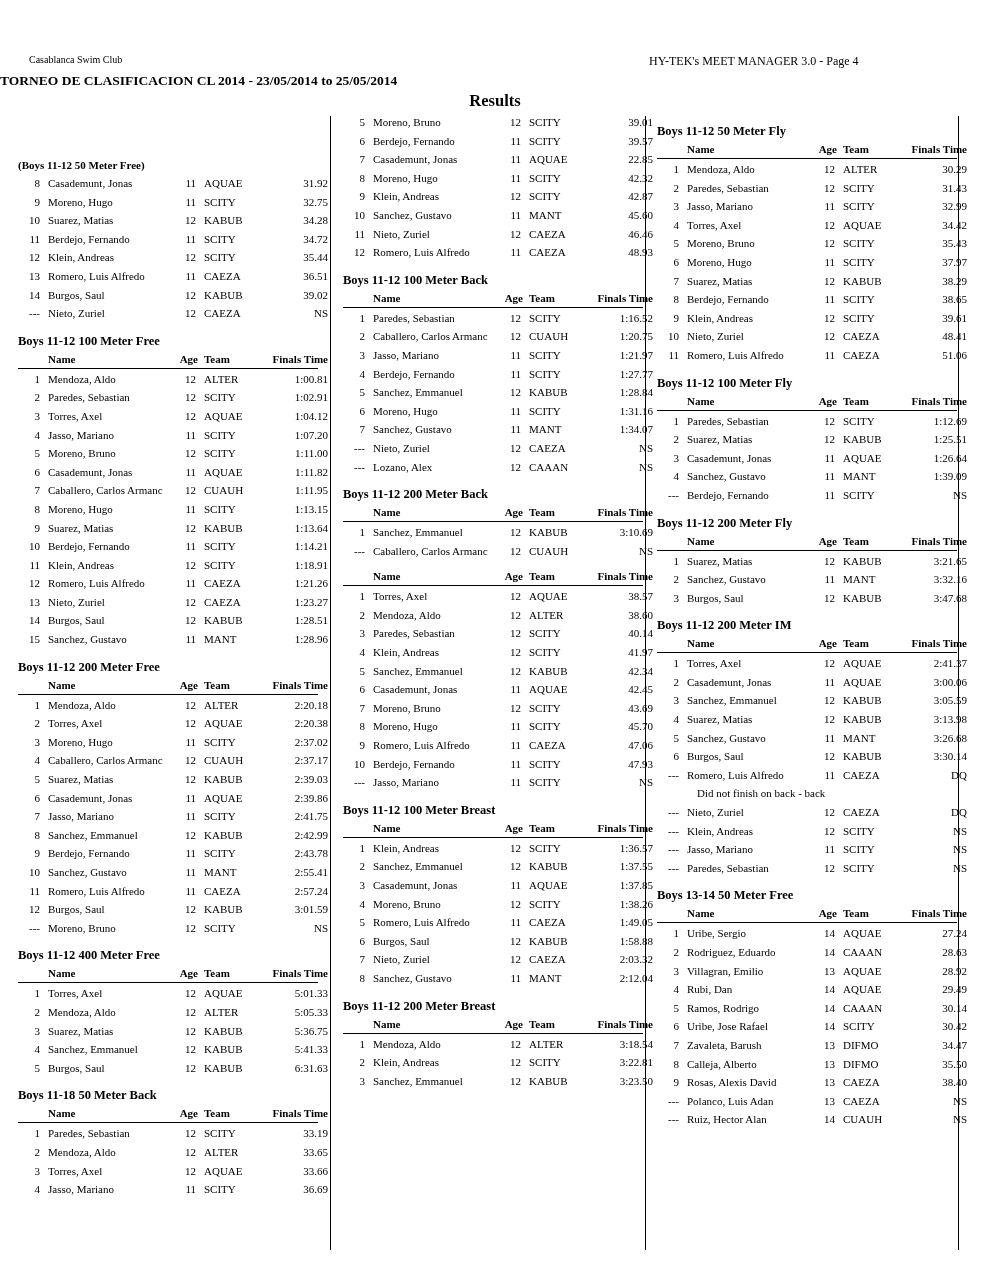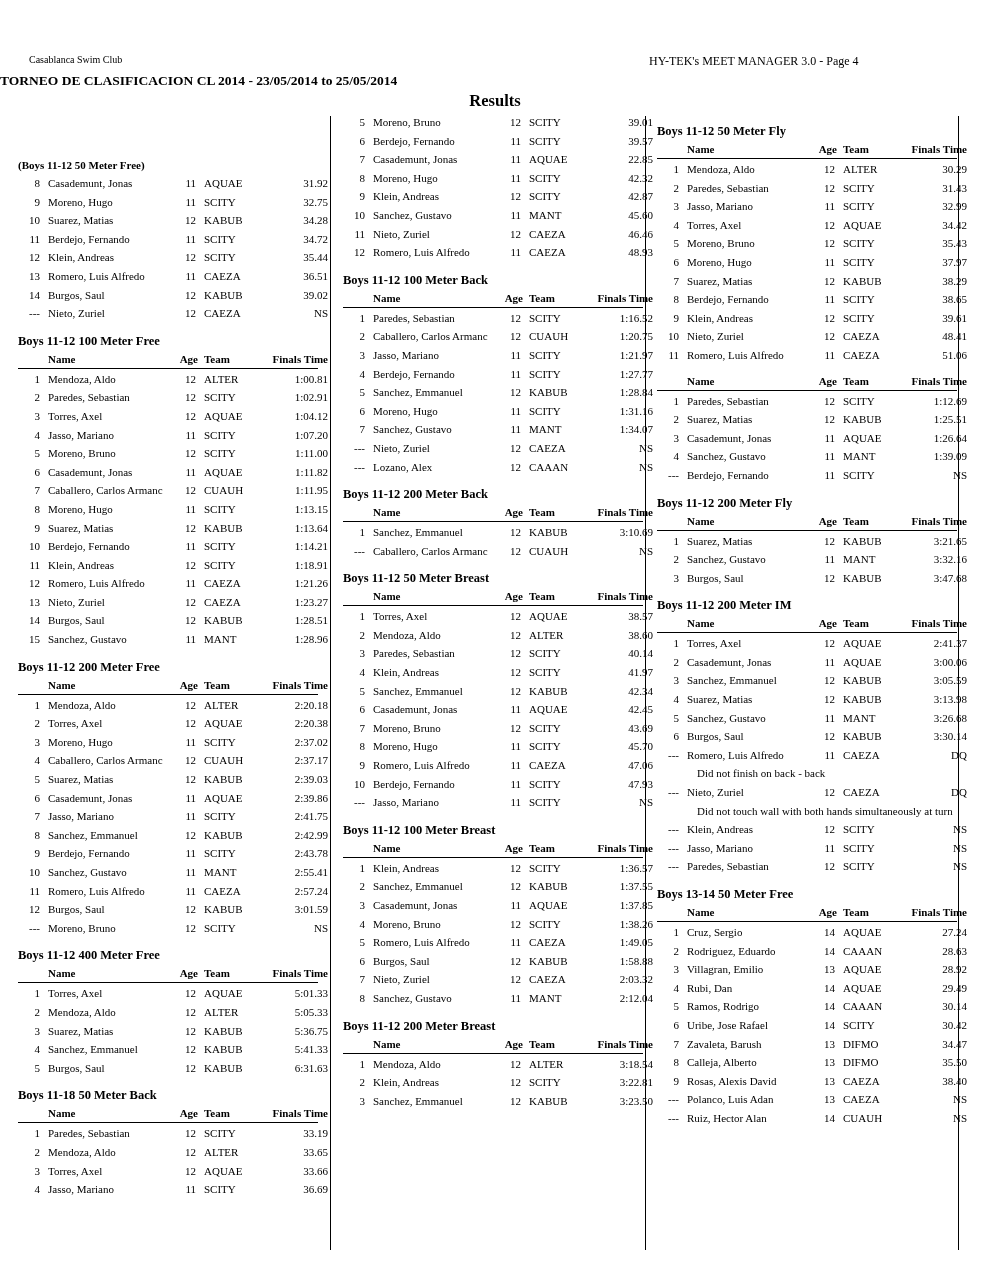--- a/index.html
+++ b/index.html
@@ -551,21 +551,20 @@
       </div>
       <div class="row">
         <span class="c-place">---</span>
         <span class="c-name">Caballero, Carlos Armanc</span>
         <span class="c-age">12</span>
         <span class="c-team">CUAUH</span>
         <span class="c-time">NS</span>
       </div>
     </div>
     <div class="event">
-      <div class="event-title">Boys 11-12 50 Meter Breast</div>
       <div class="thead">
         <span class="c-place"></span>
         <span class="c-name">Name</span>
         <span class="c-age">Age</span>
         <span class="c-team">Team</span>
         <span class="c-time">Finals Time</span>
       </div>
       <div class="row">
         <span class="c-place">1</span>
         <span class="c-name">Torres, Axel</span>
@@ -824,20 +823,21 @@
       </div>
       <div class="row">
         <span class="c-place">11</span>
         <span class="c-name">Romero, Luis Alfredo</span>
         <span class="c-age">11</span>
         <span class="c-team">CAEZA</span>
         <span class="c-time">51.06</span>
       </div>
     </div>
     <div class="event">
+      <div class="event-title">Boys 11-12 100 Meter Fly</div>
       <div class="thead">
         <span class="c-place"></span>
         <span class="c-name">Name</span>
         <span class="c-age">Age</span>
         <span class="c-team">Team</span>
         <span class="c-time">Finals Time</span>
       </div>
       <div class="row">
         <span class="c-place">1</span>
         <span class="c-name">Paredes, Sebastian</span>
@@ -964,21 +964,20 @@
         <span class="c-time">DQ</span>
       </div>
       <div class="note">Did not finish on back - back</div>
       <div class="row">
         <span class="c-place">---</span>
         <span class="c-name">Nieto, Zuriel</span>
         <span class="c-age">12</span>
         <span class="c-team">CAEZA</span>
         <span class="c-time">DQ</span>
       </div>
-      <div class="note">Did not touch wall with both hands simultaneously at turn</div>
       <div class="row">
         <span class="c-place">---</span>
         <span class="c-name">Klein, Andreas</span>
         <span class="c-age">12</span>
         <span class="c-team">SCITY</span>
         <span class="c-time">NS</span>
       </div>
       <div class="row">
         <span class="c-place">---</span>
         <span class="c-name">Jasso, Mariano</span>
@@ -998,21 +997,21 @@
       <div class="event-title">Boys 13-14 50 Meter Free</div>
       <div class="thead">
         <span class="c-place"></span>
         <span class="c-name">Name</span>
         <span class="c-age">Age</span>
         <span class="c-team">Team</span>
         <span class="c-time">Finals Time</span>
       </div>
       <div class="row">
         <span class="c-place">1</span>
-        <span class="c-name">Cruz, Sergio</span>
+        <span class="c-name">Uribe, Sergio</span>
         <span class="c-age">14</span>
         <span class="c-team">AQUAE</span>
         <span class="c-time">27.24</span>
       </div>
       <div class="row">
         <span class="c-place">2</span>
         <span class="c-name">Rodriguez, Eduardo</span>
         <span class="c-age">14</span>
         <span class="c-team">CAAAN</span>
         <span class="c-time">28.63</span>

